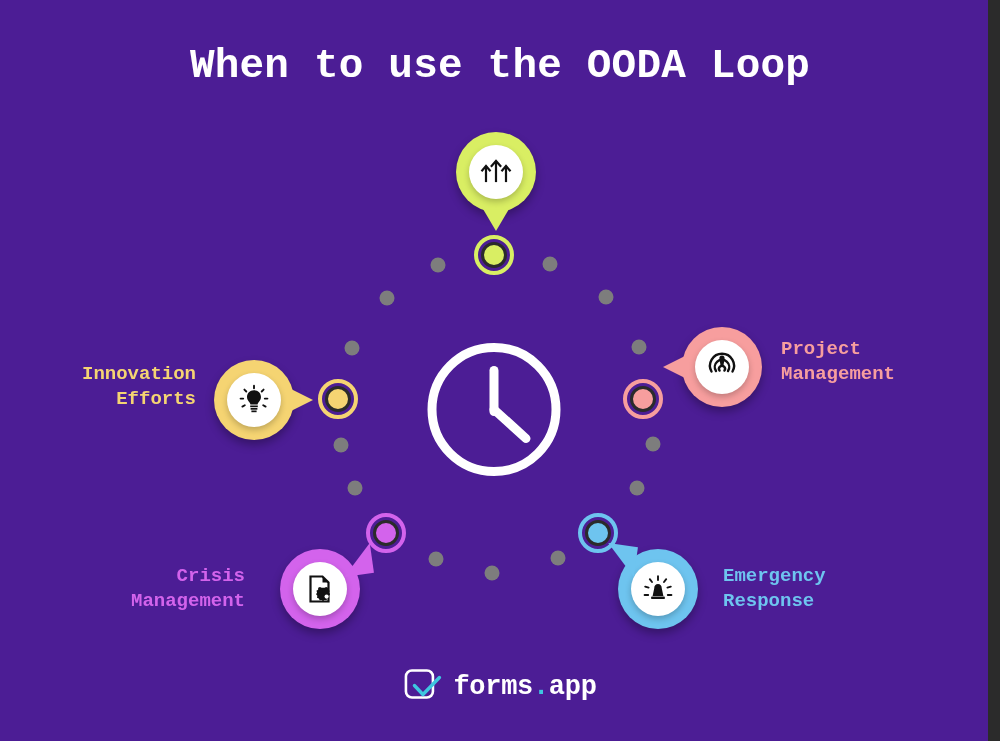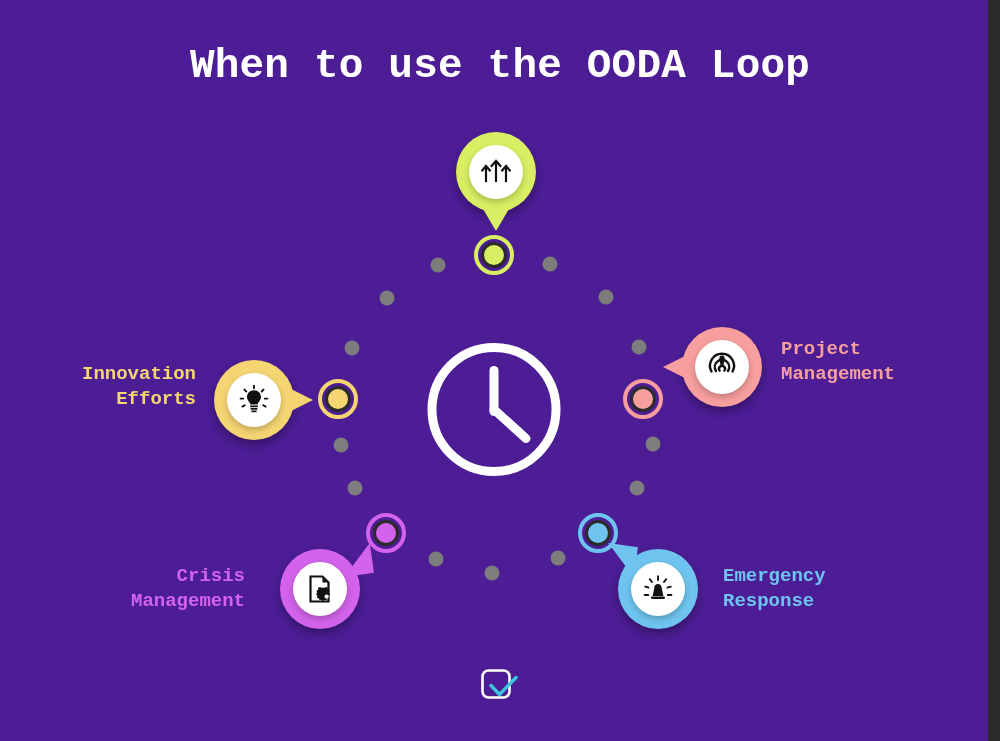--- a/index.html
+++ b/index.html
@@ -306,15 +306,16 @@
     </span>
   </div>
   <div class="label align-left" id="label-emergency-response" style="color: rgb(110, 196, 239); top: 564px; left: 723px;">Emergency
 Response</div>
 
   <div class="logo">
     <svg width="40" height="38" viewBox="0 0 40 38" aria-hidden="true">
       <rect x="2.5" y="2.5" width="27" height="27" rx="6" ry="6" fill="none" stroke="#ffffff" stroke-width="2.6"></rect>
       <path d="M11 17.5 L19.5 26.5 L36 9.5" fill="none" stroke="#3ec6e0" stroke-width="3.4" stroke-linecap="round" stroke-linejoin="round"></path>
     </svg>
+    <div class="logo-text"><span>forms</span><span class="dot">.</span><span>app</span></div>
   </div>
 
 </div>
 
 </body></html>

